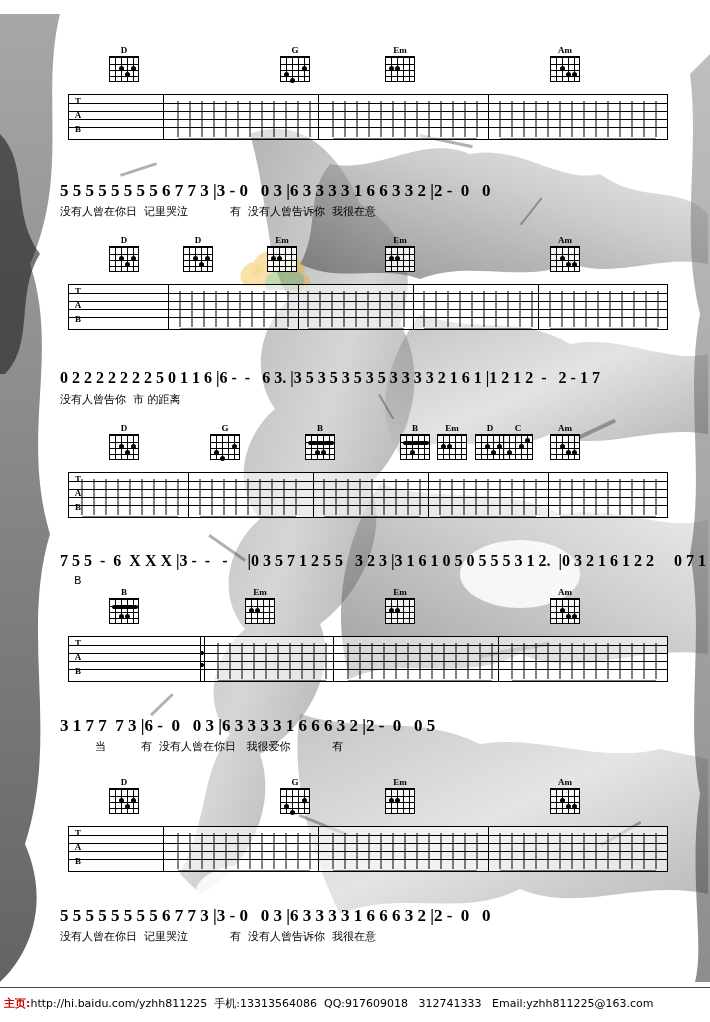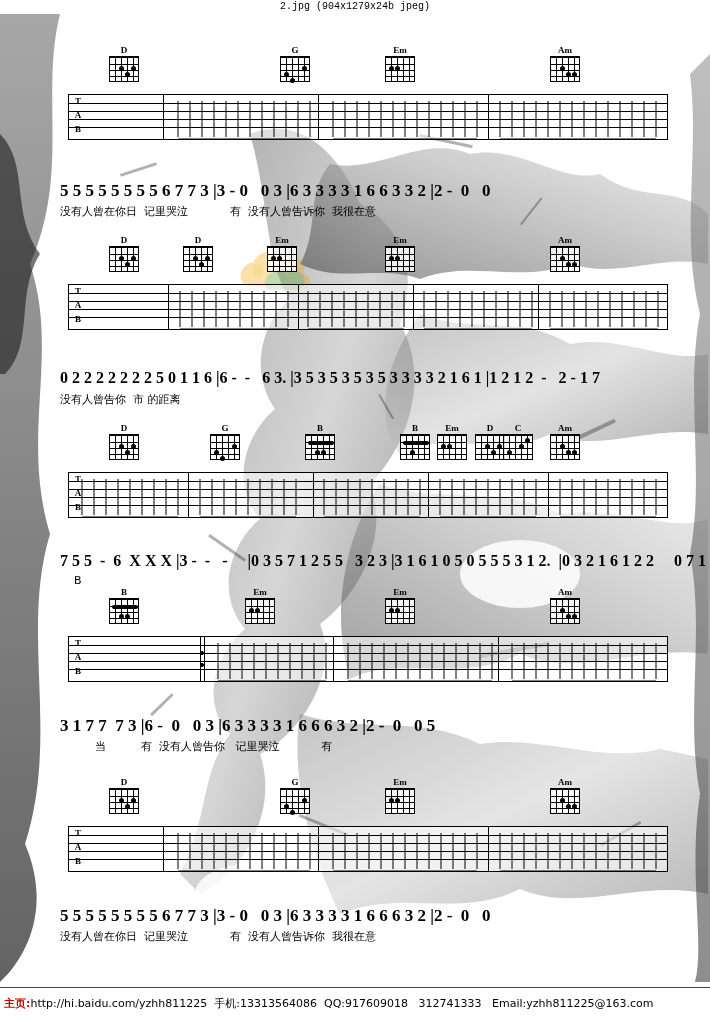--- a/index.html
+++ b/index.html
@@ -193,21 +193,20 @@
     width: 120px;
     height: 70px;
     opacity: 0.55;
   }
 </style>
 </head>
 <body>
 
 <div id="page">
 
-  <div class="file-caption">2.jpg (904x1279x24b jpeg)</div>
 
   <div class="bg-art">
     <svg width="710" height="970" viewBox="0 0 710 970" xmlns="http://www.w3.org/2000/svg">
       <defs>
         <linearGradient id="g1" x1="0" y1="0" x2="1" y2="1">
           <stop offset="0%" stop-color="#6f6f6f"></stop>
           <stop offset="50%" stop-color="#bdbdbd"></stop>
           <stop offset="100%" stop-color="#4a4a4a"></stop>
         </linearGradient>
         <linearGradient id="g2" x1="0" y1="1" x2="1" y2="0">
@@ -700,21 +699,21 @@
         </g>
       </svg>
     </div>
     <div class="tab-letters" style="top:48px;">
       <div>T</div>
       <div>A</div>
       <div>B</div>
     </div>
 
     <div class="numline" style="top:128px;">3 1 7 7  7 3 |6 -  0   0 3 |6 3 3 3 3 1 6 6 6 3 2 |2 -  0   0 5</div>
-    <div class="lyricline" style="top:151px;">          当          有  没有人曾告你   记里哭泣            有</div>
+    <div class="lyricline" style="top:151px;">          当          有  没有人曾在你日   我很爱你            有</div>
   </div>
 
   <div class="system" style="top:778px;">
     <div class="chordbox" style="left:104px; top:0;">
       <div class="cname">D</div>
       <div class="grid">
         <div class="v" style="left:5px"></div>
           <div class="v" style="left:11px"></div>
         <div class="v" style="left:17px"></div>
           <div class="v" style="left:23px"></div>

